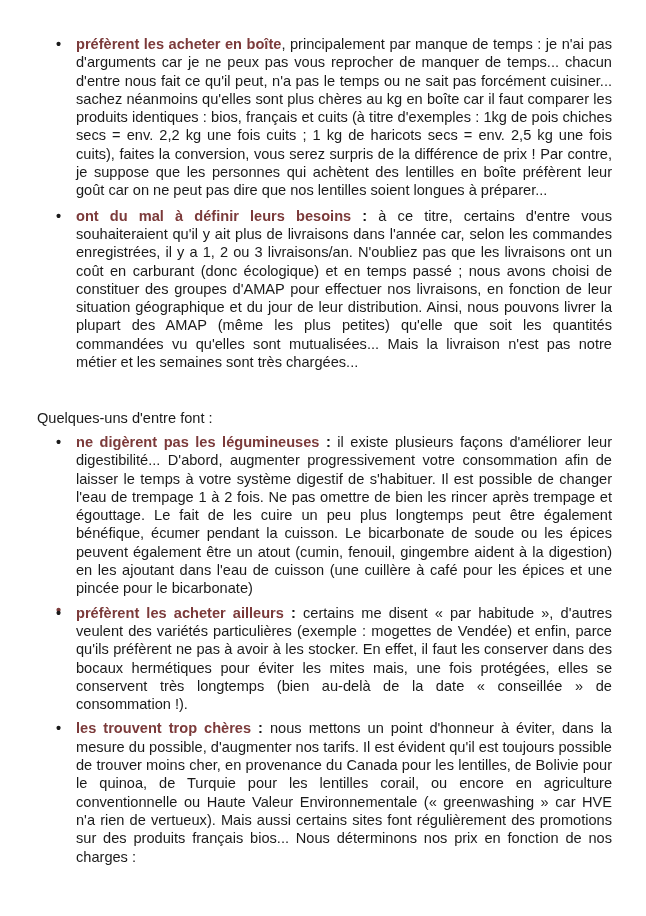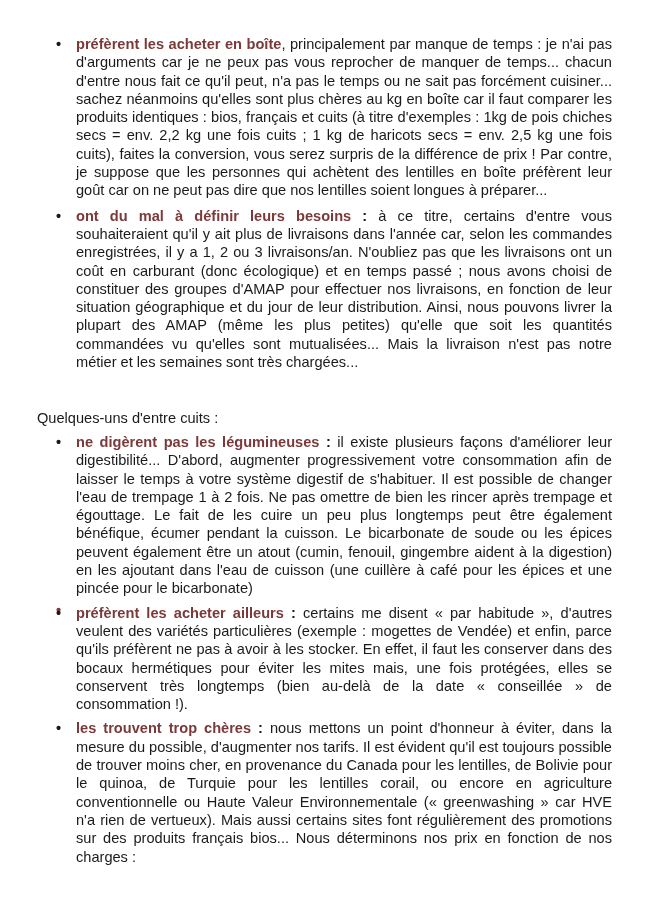--- a/index.html
+++ b/index.html
@@ -70,21 +70,21 @@
 
   <ul class="bullets" id="list1">
     <li id="item1-1">
       <span class="bullet">•</span><span class="term">préfèrent les acheter en boîte</span><span>,</span><span> principalement par manque de temps : je n'ai pas d'arguments car je ne peux pas vous reprocher de manquer de temps... chacun d'entre nous fait ce qu'il peut, n'a pas le temps ou ne sait pas forcément cuisiner... sachez néanmoins qu'elles sont plus chères au kg en boîte car il faut comparer les produits identiques : bios, français et cuits (à titre d'exemples : 1kg de pois chiches secs = env. 2,2 kg une fois cuits ; 1 kg de haricots secs = env. 2,5 kg une fois cuits), faites la conversion, vous serez surpris de la différence de prix ! Par contre, je suppose que les personnes qui achètent des lentilles en boîte préfèrent leur goût car on ne peut pas dire que nos lentilles soient longues à préparer...</span>
     </li>
     <li id="item1-2">
       <span class="bullet">•</span><span class="term">ont du mal à définir leurs besoins</span><span class="colon"> :</span><span> à ce titre, certains d'entre vous souhaiteraient qu'il y ait plus de livraisons dans l'année car, selon les commandes enregistrées, il y a 1, 2 ou 3 livraisons/an. N'oubliez pas que les livraisons ont un coût en carburant (donc écologique) et en temps passé ; nous avons choisi de constituer des groupes d'AMAP pour effectuer nos livraisons, en fonction de leur situation géographique et du jour de leur distribution. Ainsi, nous pouvons livrer la plupart des AMAP (même les plus petites) qu'elle que soit les quantités commandées vu qu'elles sont mutualisées... Mais la livraison n'est pas notre métier et les semaines sont très chargées...</span>
     </li>
   </ul>
 
-  <div class="intro" style="top:409px;">Quelques-uns d'entre cuits :</div>
+  <div class="intro" style="top:409px;">Quelques-uns d'entre font :</div>
 
   <ul class="bullets" id="list2">
     <li id="item2-1">
       <span class="bullet">•</span><span class="term">ne digèrent pas les légumineuses</span><span class="colon"> :</span><span> il existe plusieurs façons d'améliorer leur digestibilité... D'abord, augmenter progressivement votre consommation afin de laisser le temps à votre système digestif de s'habituer. Il est possible de changer l'eau de trempage 1 à 2 fois. Ne pas omettre de bien les rincer après trempage et égouttage. Le fait de les cuire un peu plus longtemps peut être également bénéfique, écumer pendant la cuisson. Le bicarbonate de soude ou les épices peuvent également être un atout (cumin, fenouil, gingembre aident à la digestion) en les ajoutant dans l'eau de cuisson (une cuillère à café pour les épices et une pincée pour le bicarbonate)</span>
     </li>
     <li id="item2-2">
       <span class="bullet red">•</span>
     </li>
     <li id="item2-3">
       <span class="bullet">•</span><span class="term">préfèrent les acheter ailleurs</span><span class="colon"> :</span><span> certains me disent « par habitude », d'autres veulent des variétés particulières (exemple : mogettes de Vendée) et enfin, parce qu'ils préfèrent ne pas à avoir à les stocker. En effet, il faut les conserver dans des bocaux hermétiques pour éviter les mites mais, une fois protégées, elles se conservent très longtemps (bien au-delà de la date « conseillée » de consommation !).</span>

